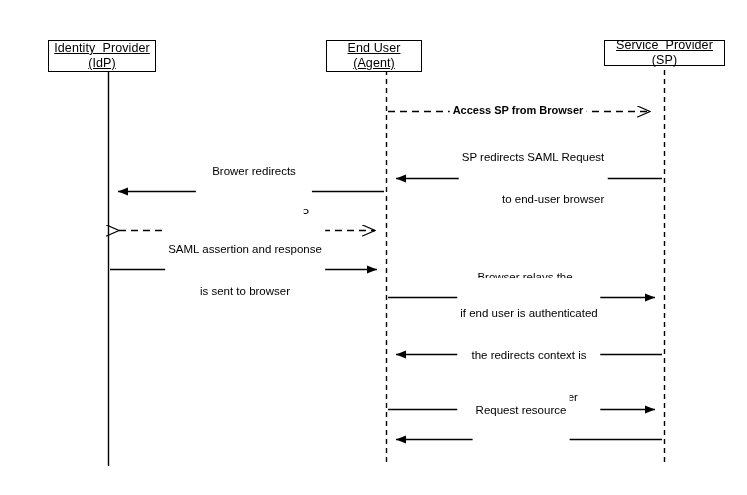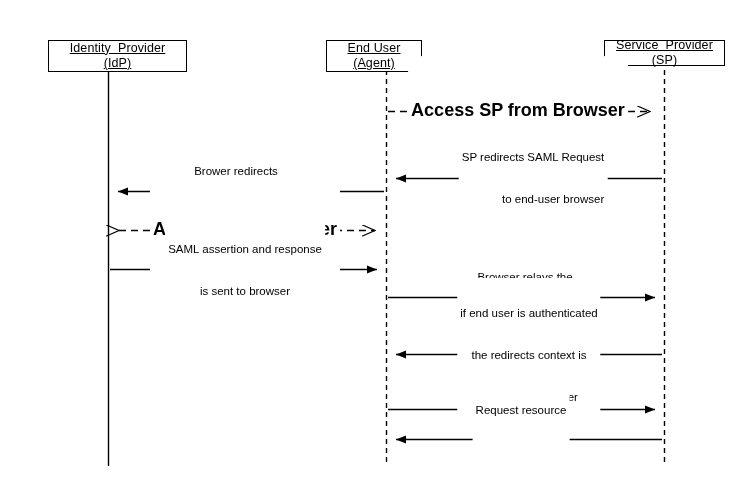--- a/index.html
+++ b/index.html
@@ -51,21 +51,21 @@
     font-size: 11.5px;
     line-height: 1.22;
     color: #000000;
     white-space: pre;
     transform: translate(-50%, -50%);
     background: #ffffff;
     padding: 0 3px;
   }
   .msg-label.bold {
     font-weight: bold;
-    font-size: 18px;
+    font-size: 11px;
   }
 </style>
 </head>
 <body>
 
 <div id="diagram-root">
 
   <svg id="diagram-svg" viewBox="0 0 747 495">
     <defs>
       <marker id="arrow-filled-right" markerWidth="11" markerHeight="9" refX="10" refY="4.5" orient="auto" markerUnits="userSpaceOnUse">
@@ -115,21 +115,21 @@
 
     <g>
       <line x1="388" y1="409.5" x2="655" y2="409.5" stroke="#000000" stroke-width="1.5" marker-end="url(#arrow-filled-right)"></line>
     </g>
 
     <g>
       <line x1="662" y1="439.5" x2="396" y2="439.5" stroke="#000000" stroke-width="1.5" marker-end="url(#arrow-filled-left)"></line>
     </g>
   </svg>
 
-  <div class="actor-box" style="left:48px; top:40px; width:139px; height:32px;">
+  <div class="actor-box" style="left:48px; top:40px; width:108px; height:32px;">
     <span class="actor-line">Identity  Provider</span>
     <span class="actor-line">(IdP)</span>
   </div>
 
   <div class="actor-box" style="left:326px; top:40px; width:96px; height:32px;">
     <span class="actor-line">End User</span>
     <span class="actor-line">(Agent)</span>
   </div>
 
   <div class="actor-box" style="left:604px; top:40px; width:121px; height:26px;">
@@ -139,21 +139,21 @@
 
   <div class="msg-label bold" style="left:518px; top:111px;">
     <div>Access SP from Browser</div>
   </div>
 
   <div class="msg-label" style="left:533px; top:178px;text-align:right;">
     <div>SP redirects SAML Request</div>
     <div>to end-user browser</div>
   </div>
 
-  <div class="msg-label" style="left:236px; top:192px;">
+  <div class="msg-label" style="left:254px; top:192px;">
     <div>Brower redirects</div>
     <div>SAML Request to IdP</div>
   </div>
 
   <div class="msg-label bold" style="left:245px; top:230px;">
     <div>Authenticate the user</div>
   </div>
 
   <div class="msg-label" style="left:245px; top:270px;">
     <div>SAML assertion and response</div>

